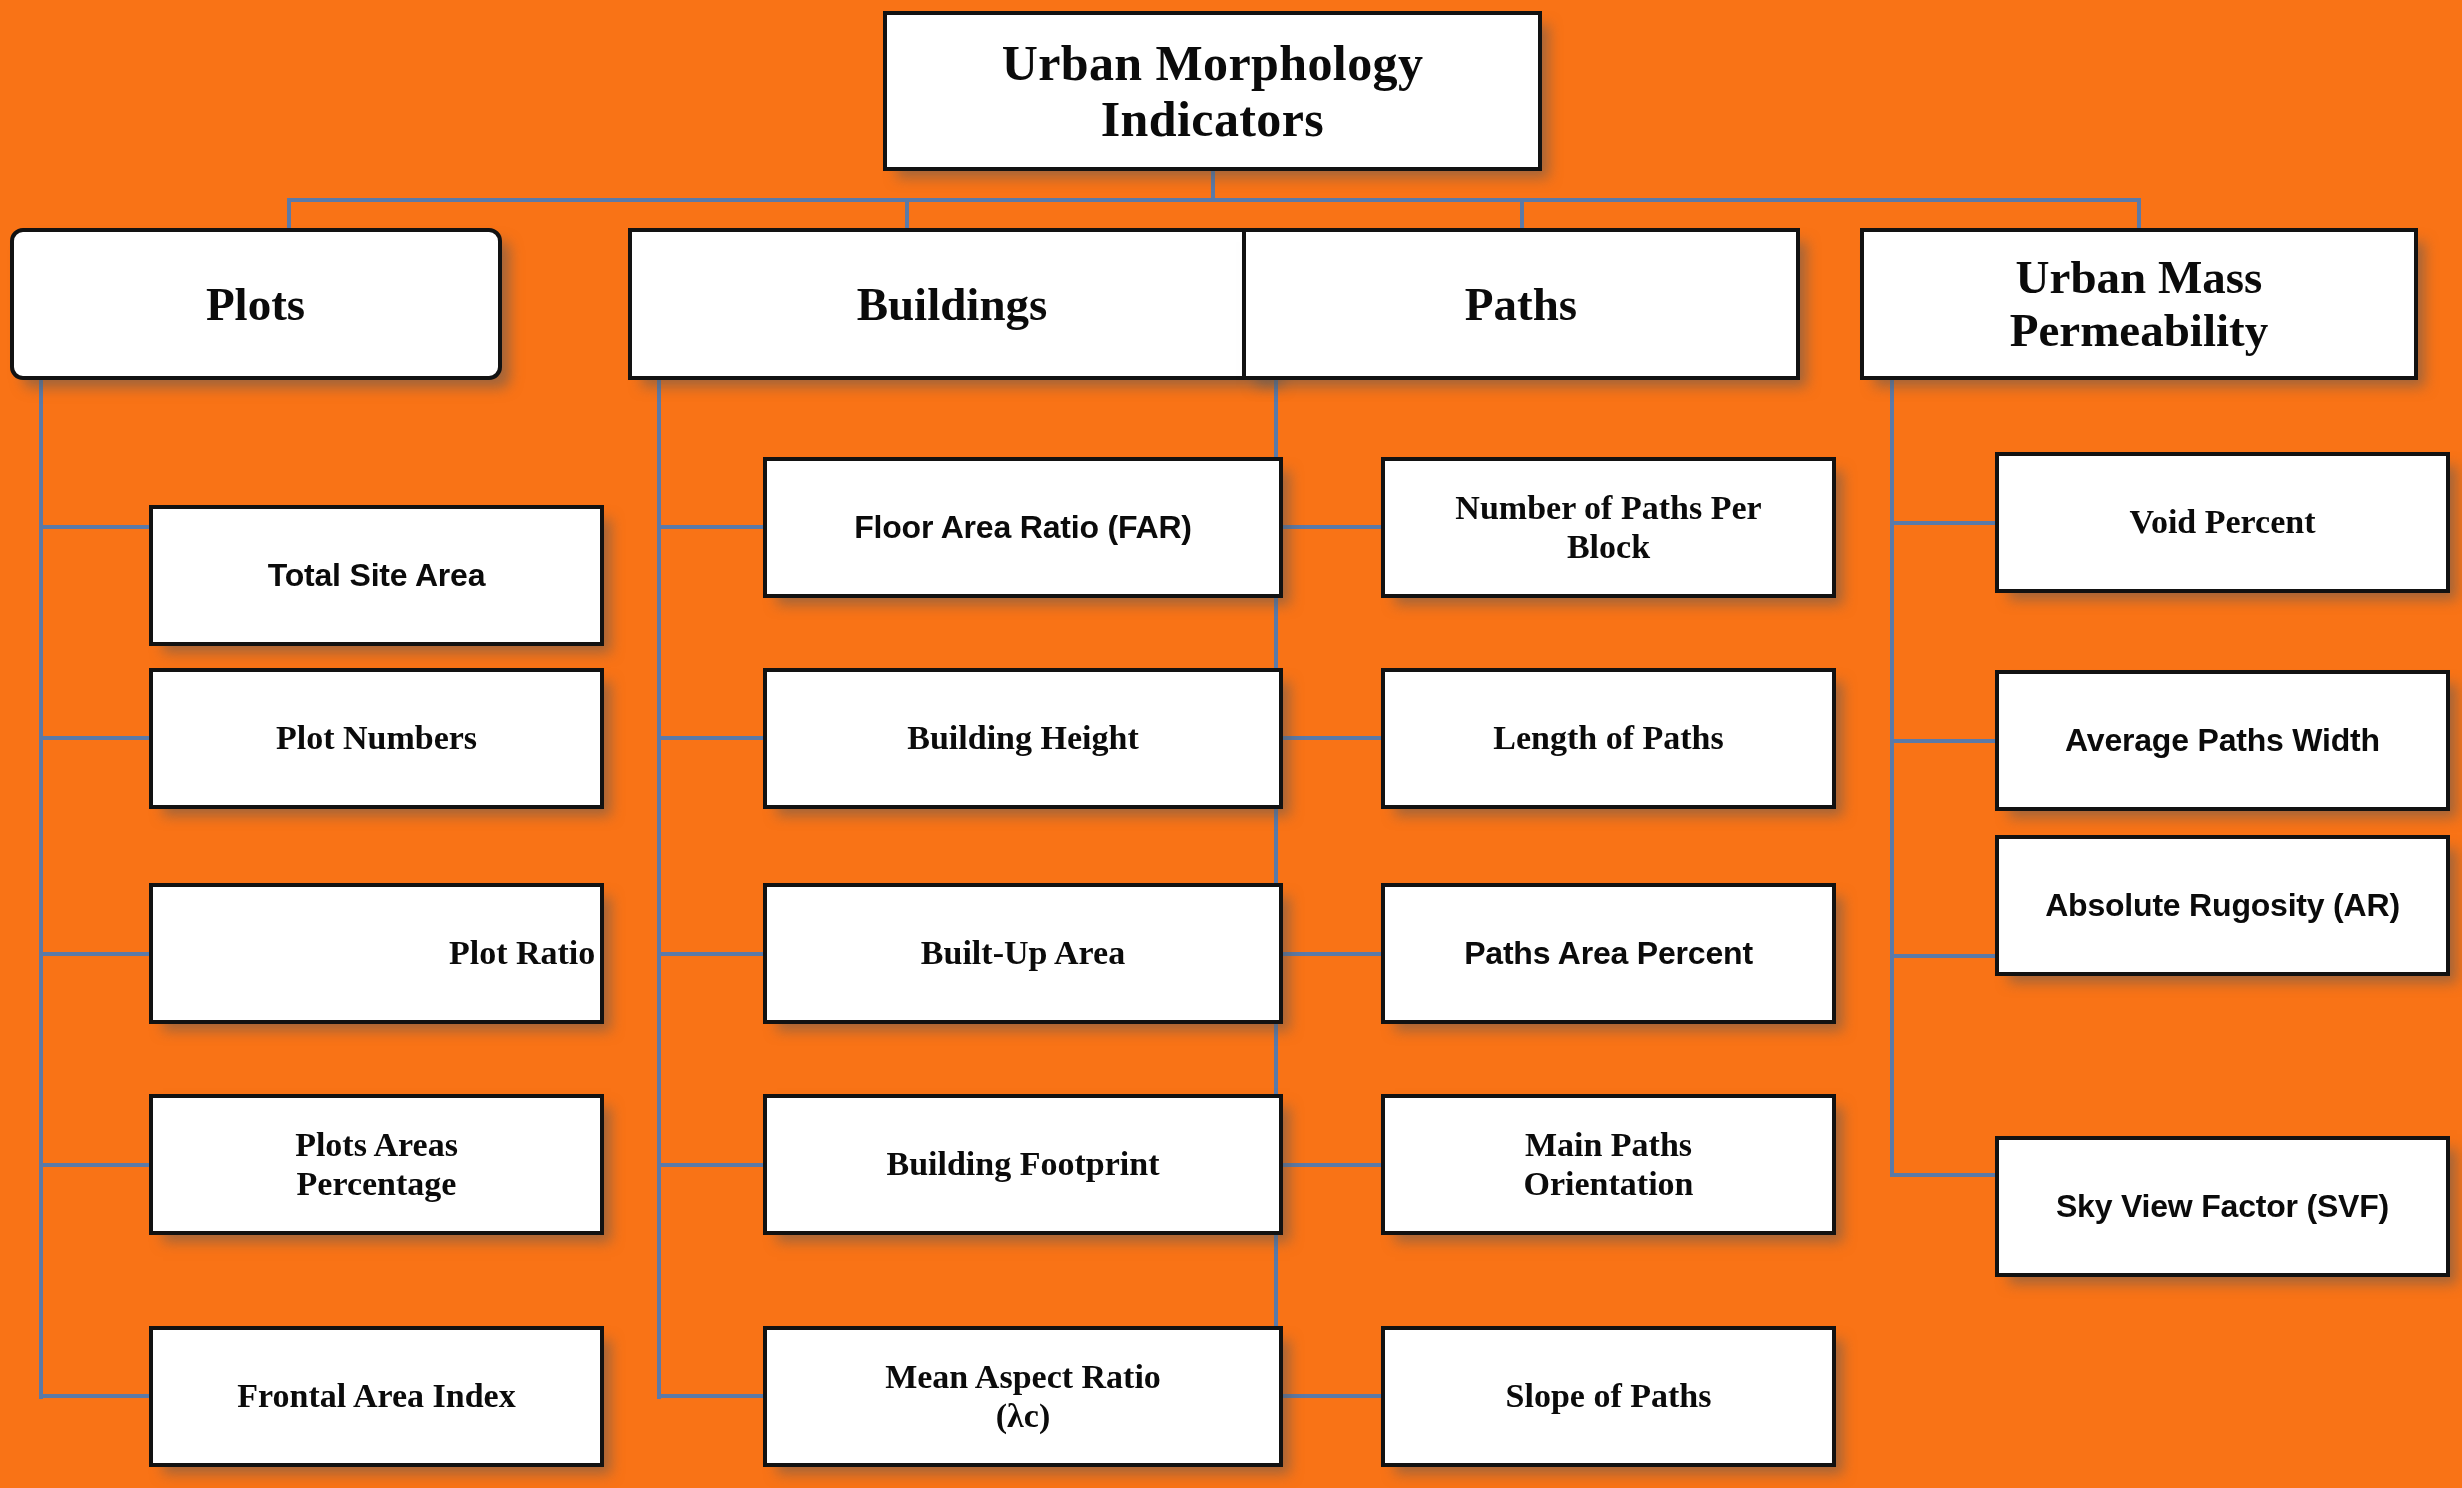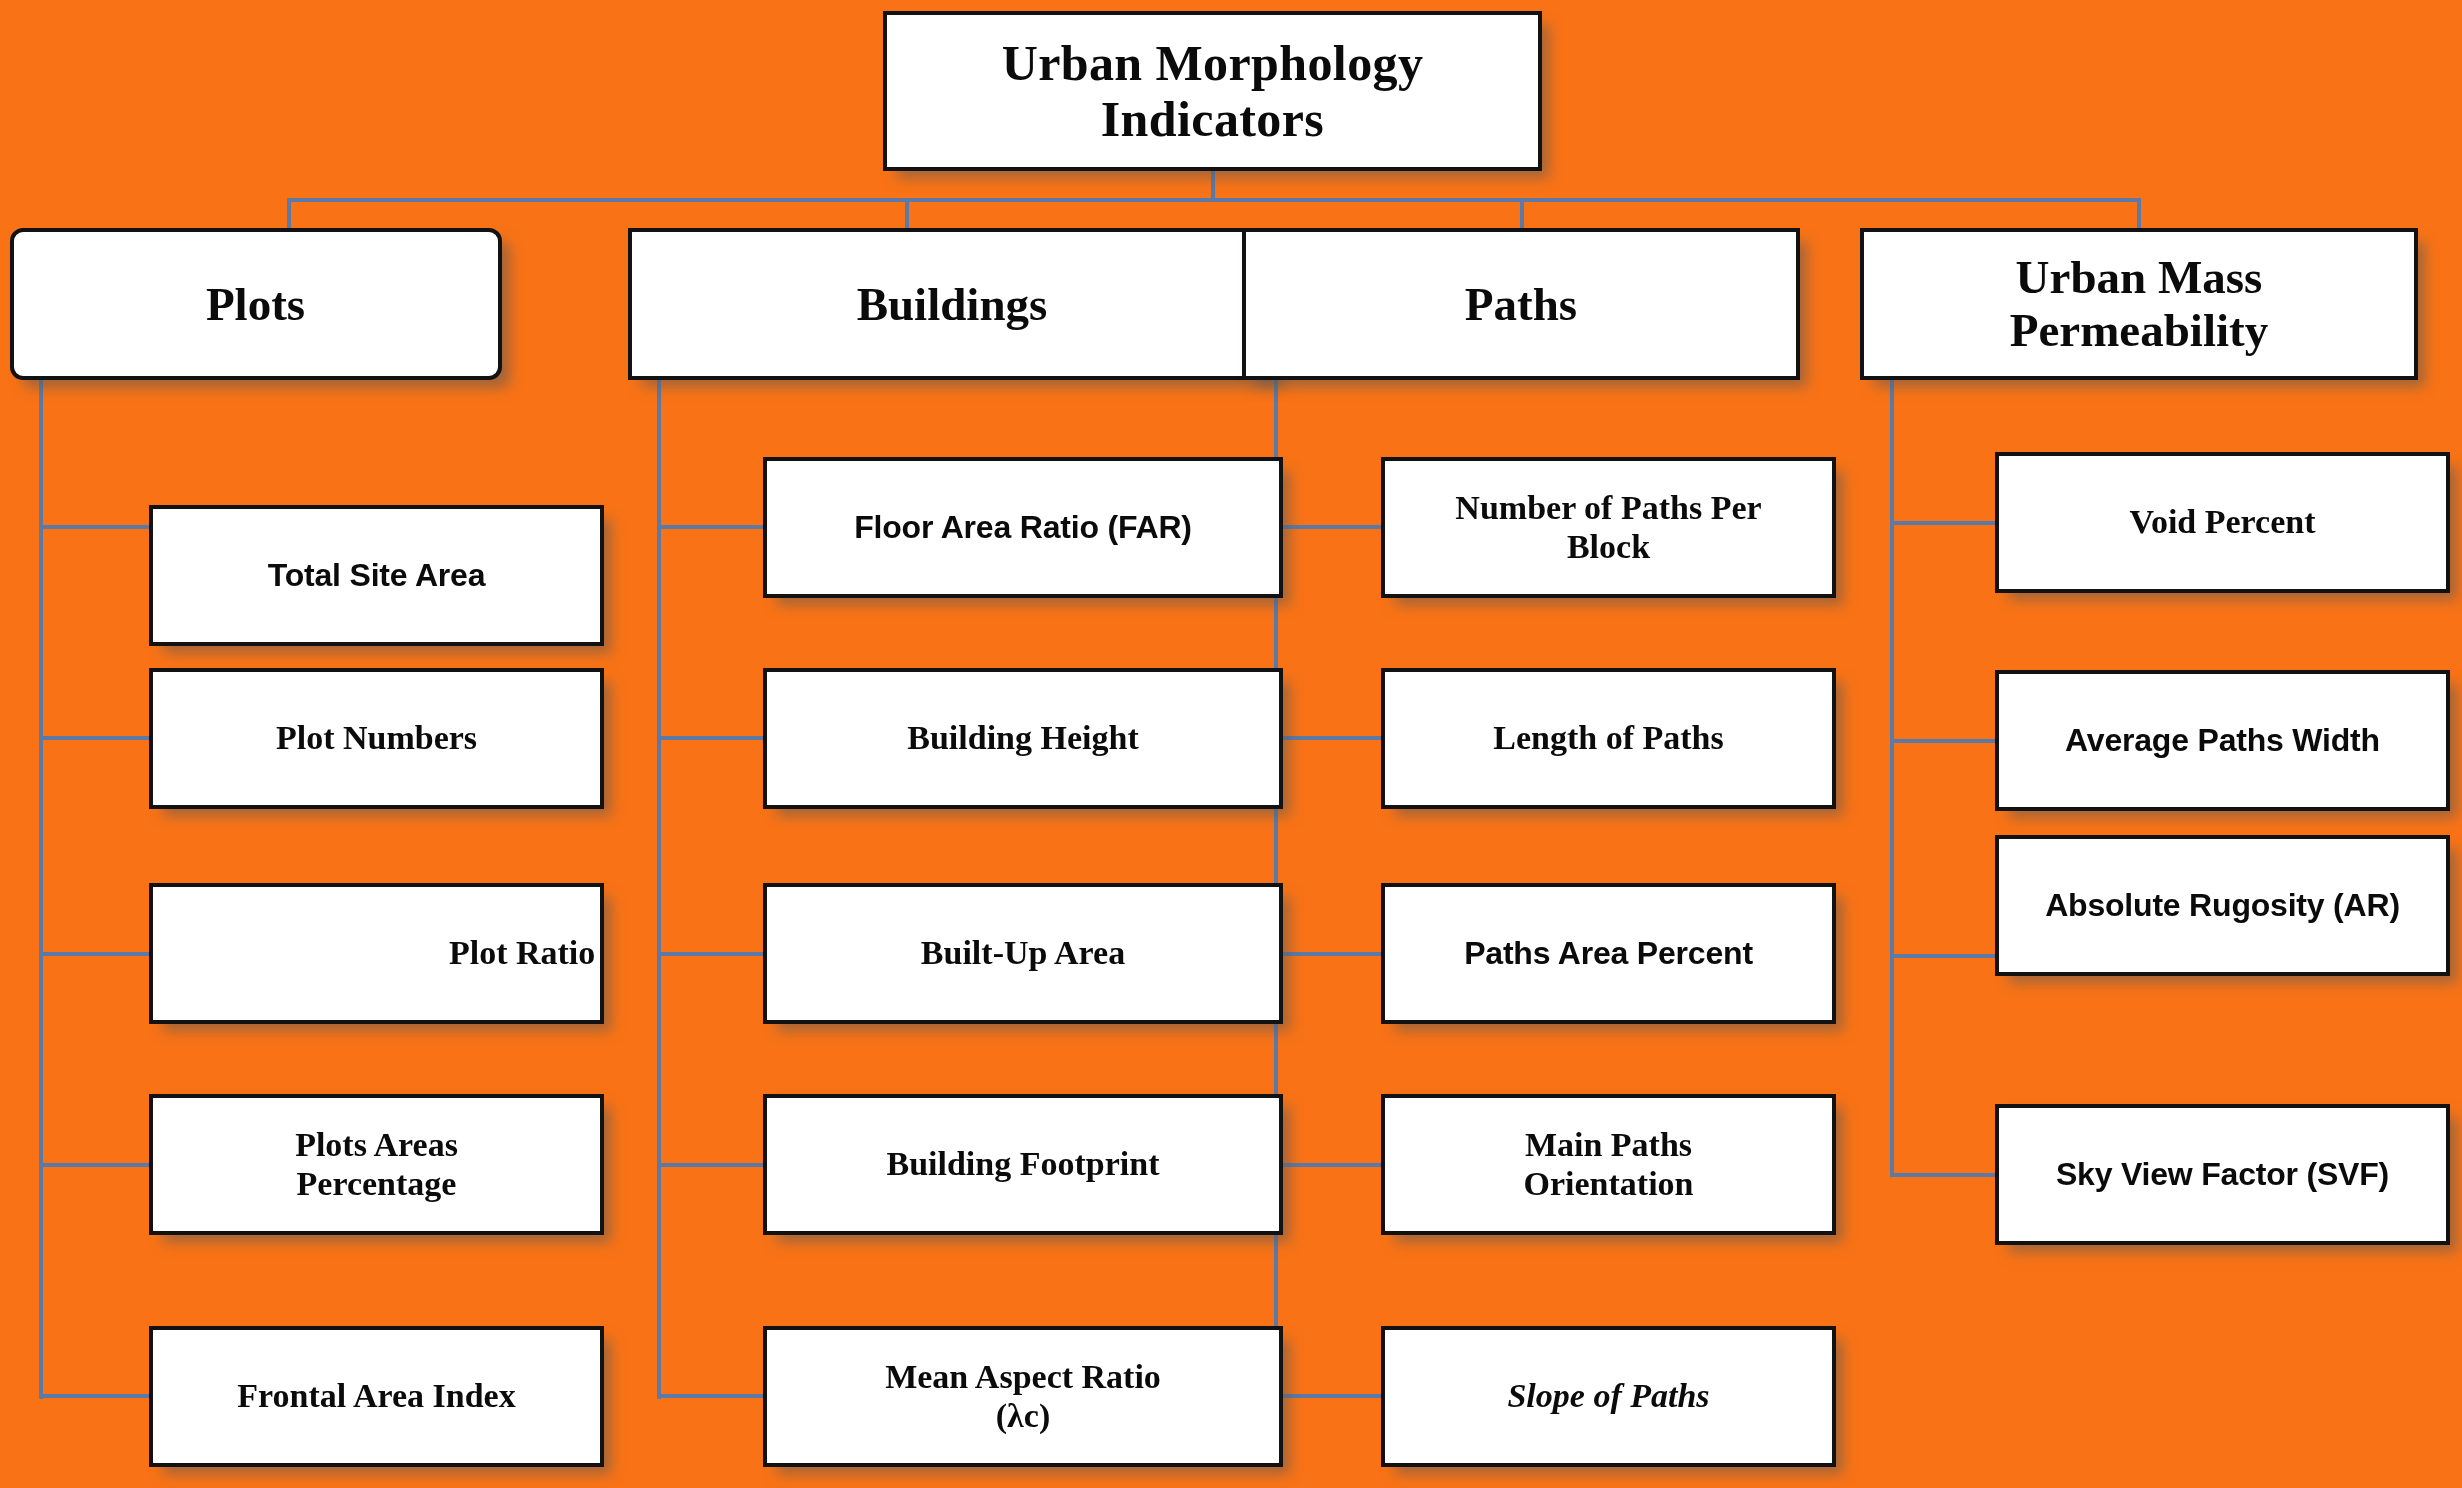--- a/index.html
+++ b/index.html
@@ -198,31 +198,31 @@
   <div class="node leaf-node col2 serif-wide" style="top:668px;">
     <span>Length of Paths</span>
   </div>
   <div class="node leaf-node col2 sans-bold" style="top:883px;">
     <span>Paths Area Percent</span>
   </div>
   <div class="node leaf-node col2 serif-wide" style="top:1094px;">
     <span>Main Paths
 Orientation</span>
   </div>
-  <div class="node leaf-node col2 serif-wide" style="top:1326px;font-style:italic;">
+  <div class="node leaf-node col2 serif-wide" style="top:1326px;">
     <span>Slope of Paths</span>
   </div>
 
   <div class="node leaf-node col3 serif-wide" style="top:452px;">
     <span>Void Percent</span>
   </div>
   <div class="node leaf-node col3 sans-bold" style="top:670px;">
     <span>Average Paths Width</span>
   </div>
   <div class="node leaf-node col3 sans-bold" style="top:835px;">
     <span>Absolute Rugosity (AR)</span>
   </div>
-  <div class="node leaf-node col3 sans-bold" style="top:1104px;text-align:center;">
+  <div class="node leaf-node col3 sans-bold" style="top:1136px;text-align:center;">
     <span>Sky View Factor (SVF)</span>
   </div>
 
 </div>
 
 
 </body></html>

